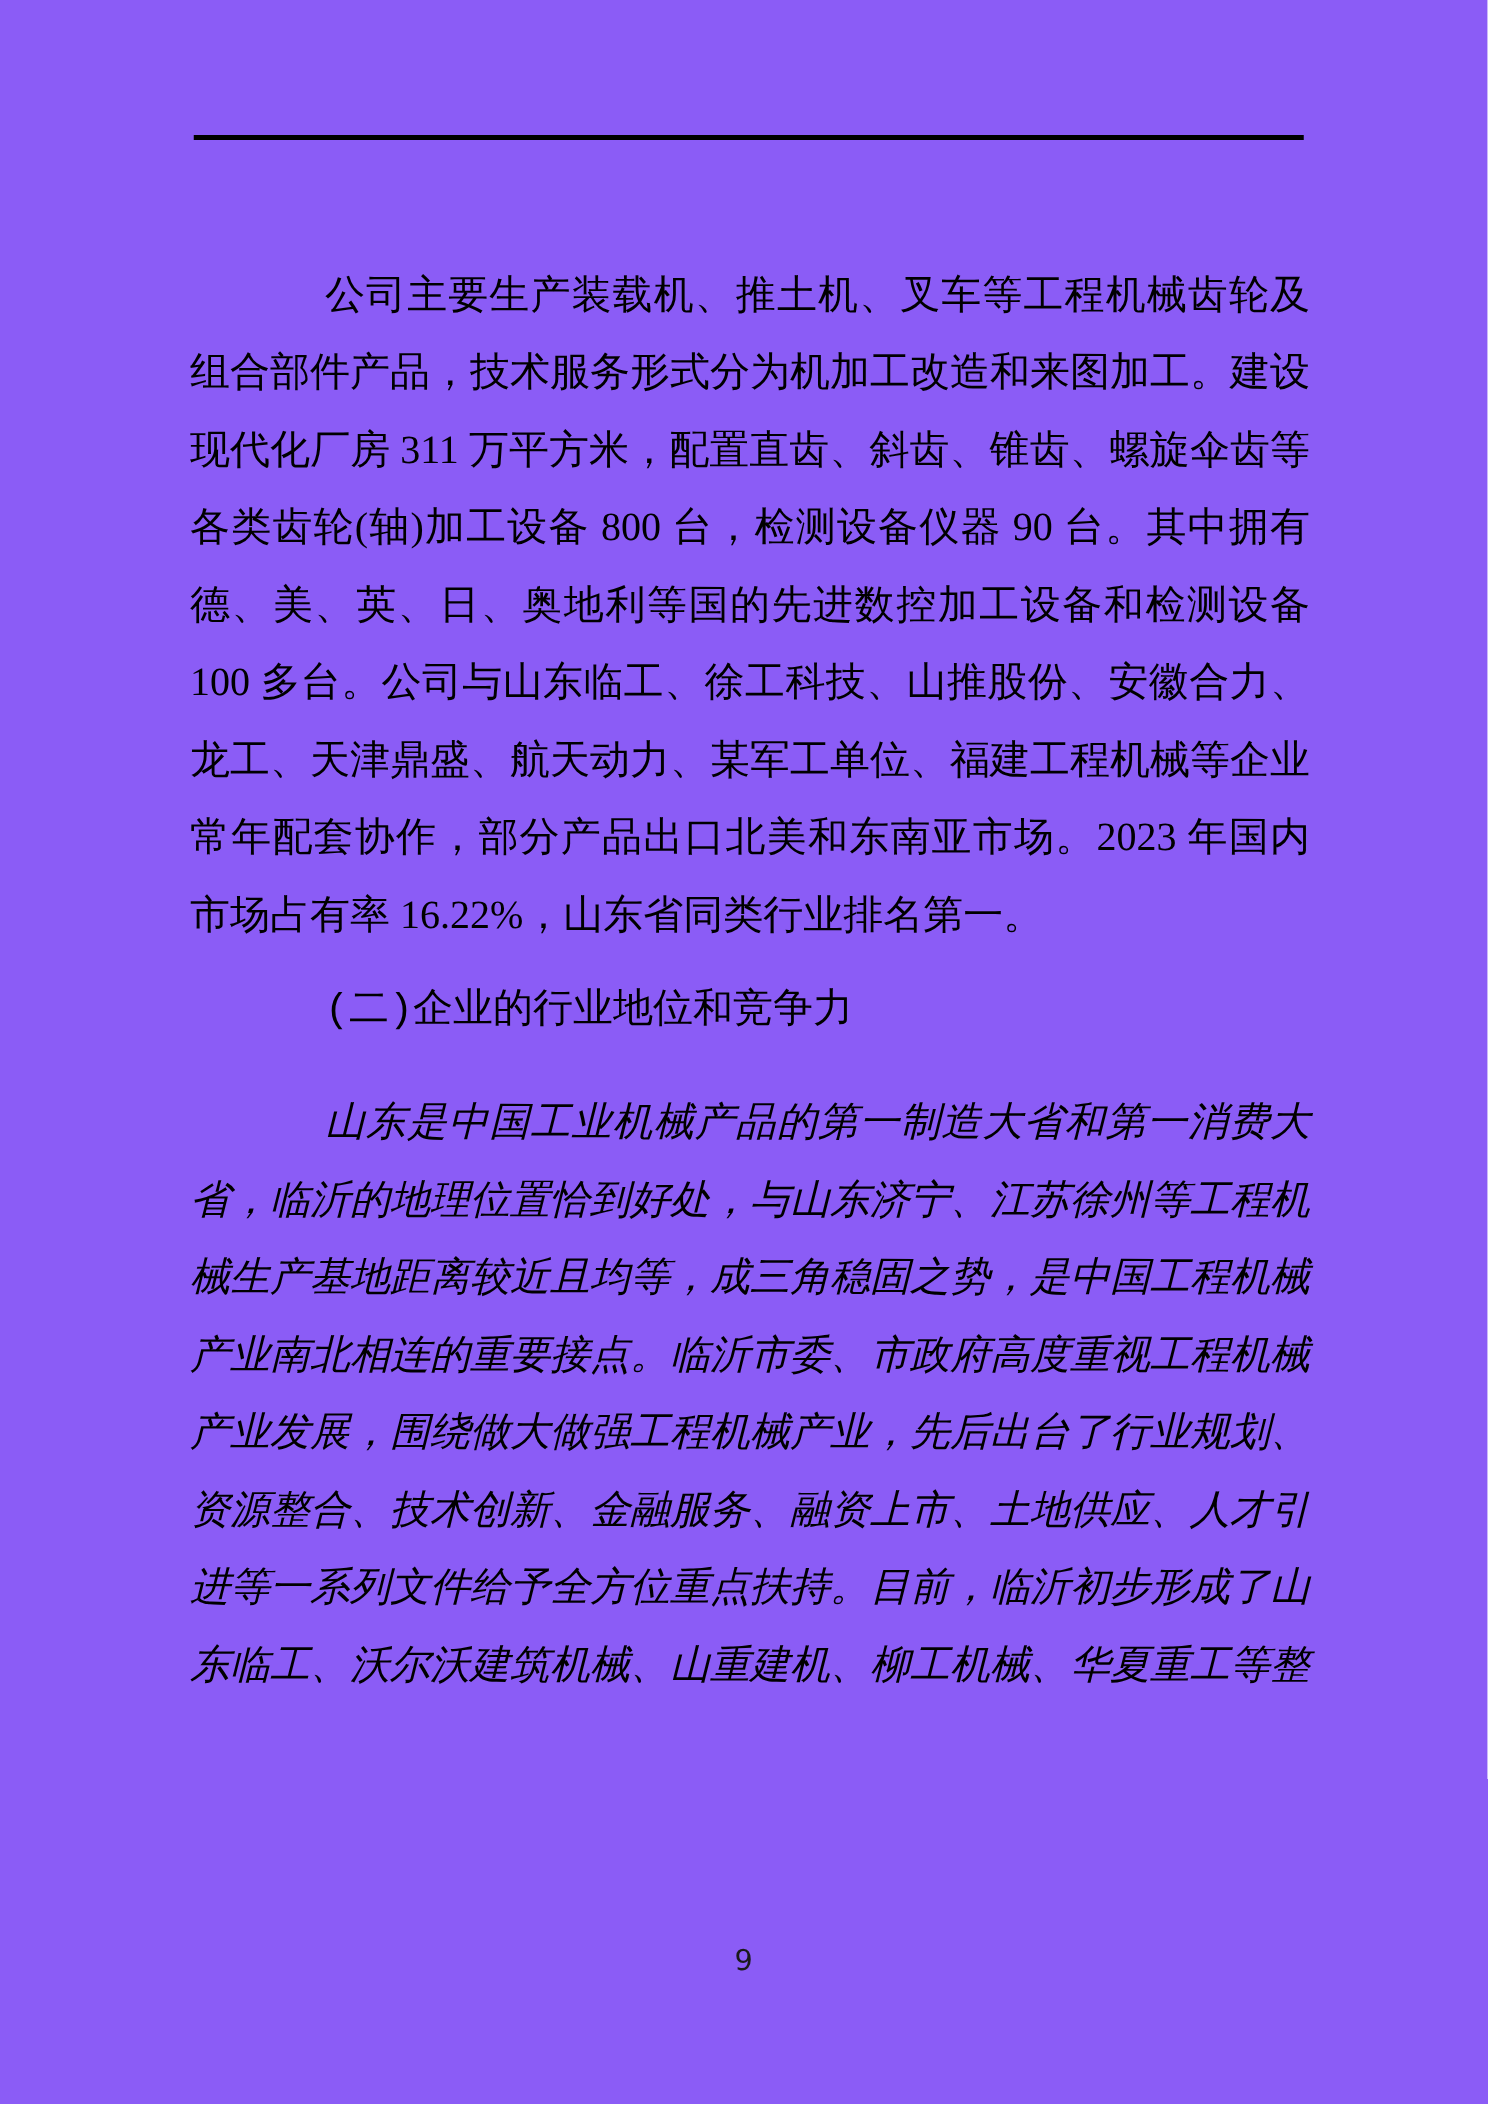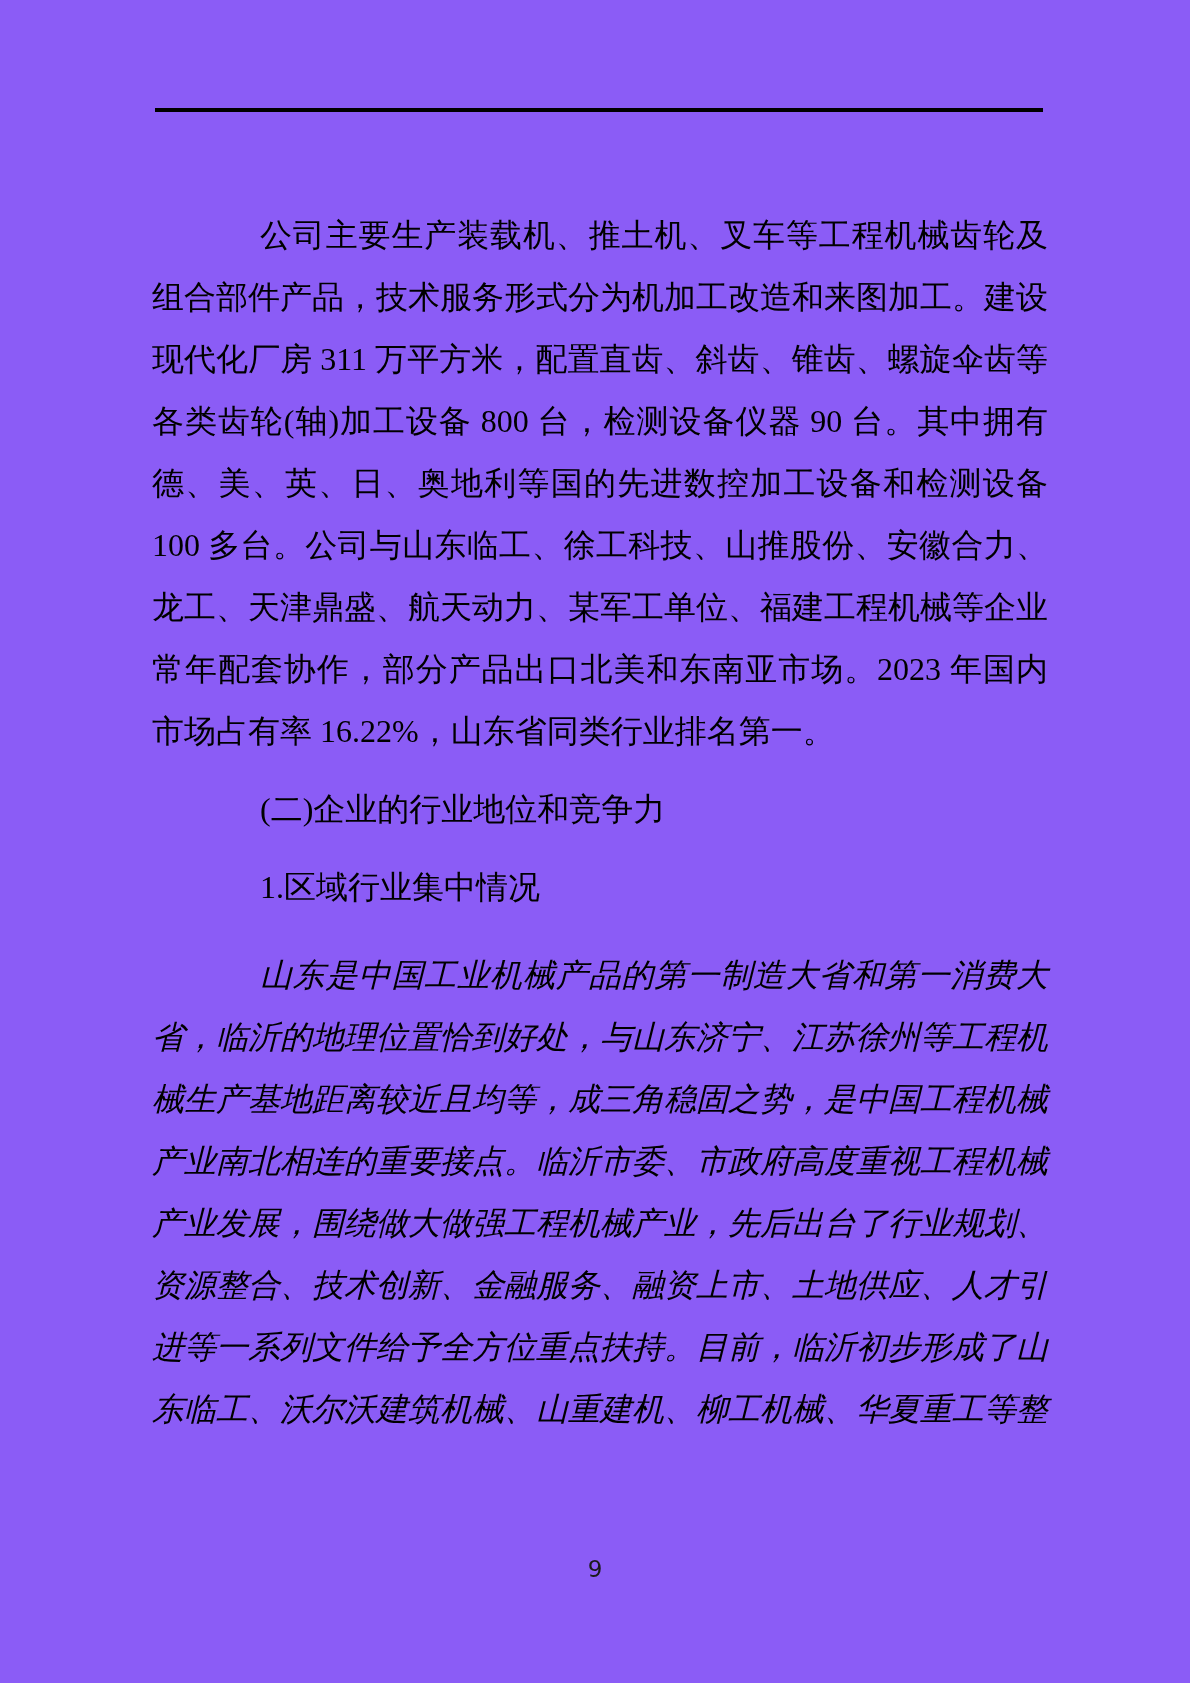--- a/index.html
+++ b/index.html
@@ -35,20 +35,21 @@
     letter-spacing: 0;
   }
   .para {
     margin: 0;
     text-indent: 108px;
   }
   .heading {
     margin: 16px 0 0 0;
     text-indent: 108px;
     text-align: left;
+    font-family: Liberation Mono, monospace;
   }
   .para.spaced {
     margin-top: 26px;
     font-style: italic;
   }
   .page-number {
     position: absolute;
     left: 0;
     top: 1554px;
     width: 100%;
@@ -64,20 +65,19 @@
 
 <div class="page">
 
   <div class="header-rule"></div>
 
   <div class="body-text">
     <p class="para">公司主要生产装载机、推土机、叉车等工程机械齿轮及组合部件产品，技术服务形式分为机加工改造和来图加工。建设现代化厂房 311 万平方米，配置直齿、斜齿、锥齿、螺旋伞齿等各类齿轮(轴)加工设备 800 台，检测设备仪器 90 台。其中拥有德、美、英、日、奥地利等国的先进数控加工设备和检测设备 100 多台。公司与山东临工、徐工科技、山推股份、安徽合力、龙工、天津鼎盛、航天动力、某军工单位、福建工程机械等企业常年配套协作，部分产品出口北美和东南亚市场。2023 年国内市场占有率 16.22%，山东省同类行业排名第一。</p>
 
     <p class="heading">(二)企业的行业地位和竞争力</p>
 
-    <p class="heading">1.区域行业集中情况</p>
 
     <p class="para spaced">山东是中国工业机械产品的第一制造大省和第一消费大省，临沂的地理位置恰到好处，与山东济宁、江苏徐州等工程机械生产基地距离较近且均等，成三角稳固之势，是中国工程机械产业南北相连的重要接点。临沂市委、市政府高度重视工程机械产业发展，围绕做大做强工程机械产业，先后出台了行业规划、资源整合、技术创新、金融服务、融资上市、土地供应、人才引进等一系列文件给予全方位重点扶持。目前，临沂初步形成了山东临工、沃尔沃建筑机械、山重建机、柳工机械、华夏重工等整</p>
   </div>
 
   <div class="page-number">9</div>
 
 </div>
 
 </body></html>

